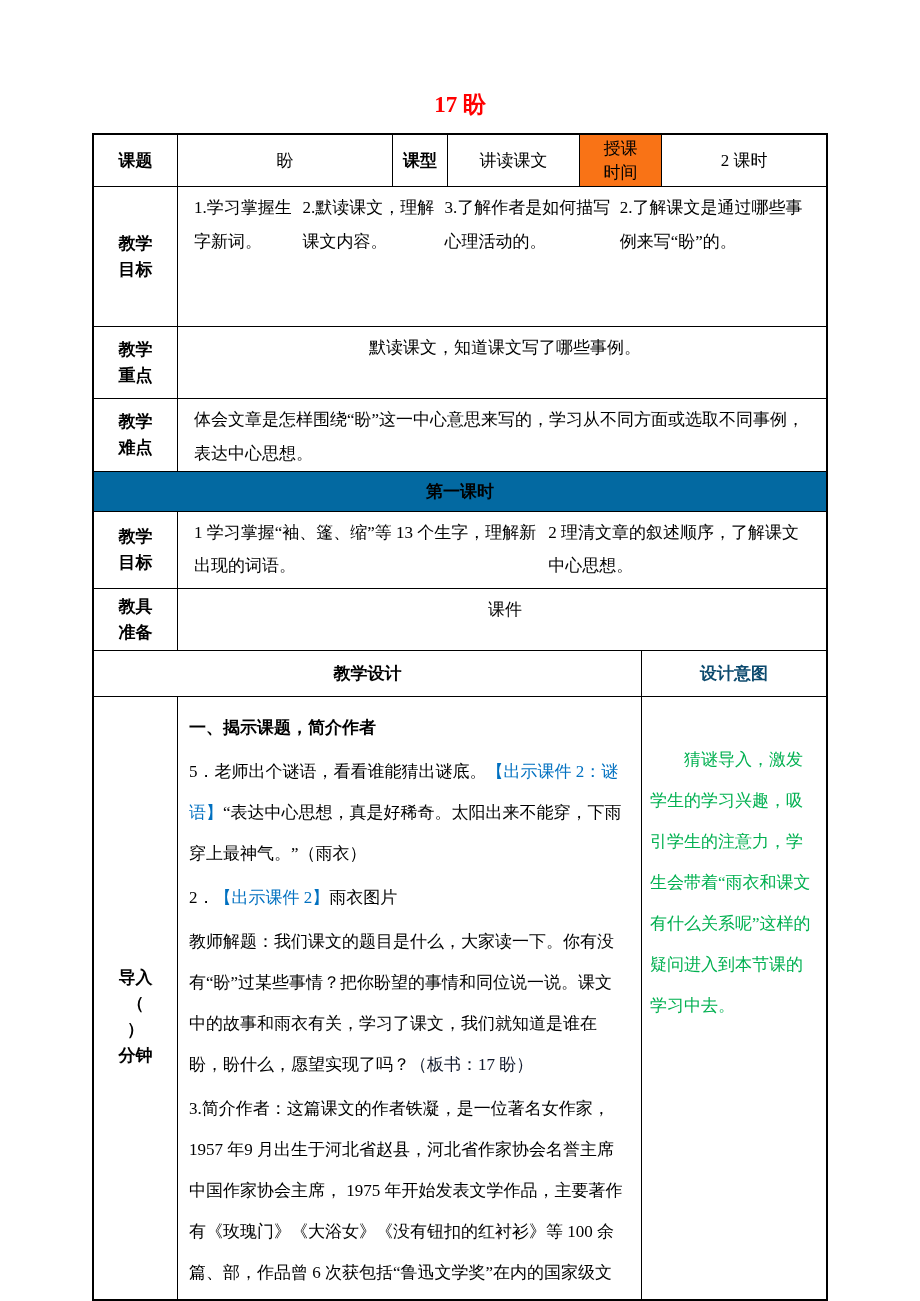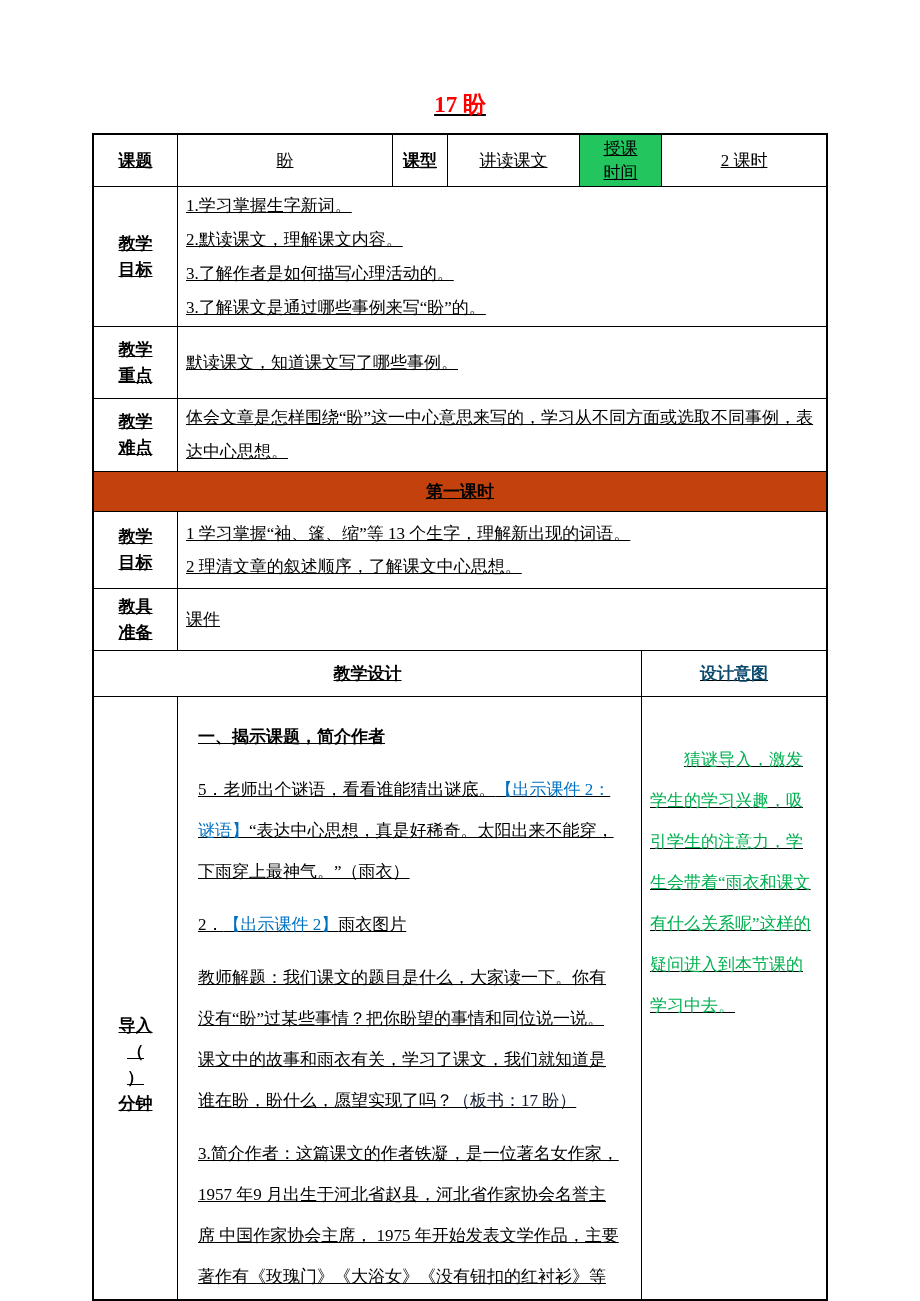--- a/index.html
+++ b/index.html
@@ -7,21 +7,20 @@
   .page {
     position: relative;
     width: 920px;
     height: 1301px;
     margin: 0 auto;
     background: #ffffff;
     font-family: "Liberation Serif", "DejaVu Serif", serif;
     color: #000;
     padding-top: 92px;
     overflow: hidden;
-    text-decoration: underline;
   }
   .title {
     text-align: center;
     font-size: 23px;
     line-height: 25px;
     font-weight: bold;
     color: #FF0000;
     margin-bottom: 16px;
     font-family: "Liberation Serif", "DejaVu Serif", serif;
   }
@@ -60,49 +59,49 @@
   }
   .lbl {
     display: flex; align-items: center; justify-content: center;
     text-align: center;
     font-weight: bold;
     font-size: 17px;
     line-height: 26px;
     font-family: "Liberation Sans", "DejaVu Sans", sans-serif;
   }
   .pre { white-space: pre-line; }
-  .gray { background: #22c55e; line-height: 24px; font-family: "Liberation Serif","DejaVu Serif",serif; }
+  .gray { background: #f97316; line-height: 24px; font-family: "Liberation Serif","DejaVu Serif",serif; }
   .banner {
     flex: 1 1 auto;
     display: flex; align-items: center; justify-content: center;
-    background: #c2410c;
+    background: #0369a1;
     font-weight: bold; font-size: 17px;
     font-family: "Liberation Sans","DejaVu Sans",sans-serif;
   }
   .content {
     flex: 1 1 auto;
-    display: flex; flex-direction: column; justify-content: center;
-    padding: 4px 10px 4px 8px;
+    display: flex; flex-direction: row; justify-content: center;
+    padding: 4px 10px 4px 16px;
     font-size: 17px;
   }
   .content .li { line-height: 34px; }
   .r6 .content .li { line-height: 33px; }
   .content .single { line-height: 34px; }
   .hdr {
     display: flex; align-items: center; justify-content: center;
     font-weight: bold; font-size: 17px;
     font-family: "Liberation Sans","DejaVu Sans",sans-serif;
   }
   .green-txt { color: #0c4a6e; }
   .main {
     padding: 7px 10px 0 8px;
     font-size: 17px;
     line-height: 41px;
   }
-  .main p { margin: 12px; }
+  .main p { margin: 3px; }
   .main .h {
     font-weight: bold;
     font-family: "Liberation Sans","DejaVu Sans",sans-serif;
   }
   .blue { color: #0070C0; }
   .red  { color: #0f172a; }
   .intent-cell {
     padding: 42px 8px 0 8px;
     font-size: 17px;
     line-height: 41px;
@@ -129,21 +128,21 @@
       <div class="cell ctr grow">2 课时</div>
     </div>
 
     <div class="row r2">
       <div class="cell lbl pre w83">教学
 目标</div>
       <div class="cell content grow">
         <div class="li">1.学习掌握生字新词。</div>
         <div class="li">2.默读课文，理解课文内容。</div>
         <div class="li">3.了解作者是如何描写心理活动的。</div>
-        <div class="li">3.了解课文是通过哪些事例来写“盼”的。</div>
+        <div class="li">2.了解课文是通过哪些事例来写“盼”的。</div>
       </div>
     </div>
 
     <div class="row r3">
       <div class="cell lbl pre w83">教学
 重点</div>
       <div class="cell content grow">
         <div class="single">默读课文，知道课文写了哪些事例。</div>
       </div>
     </div>

